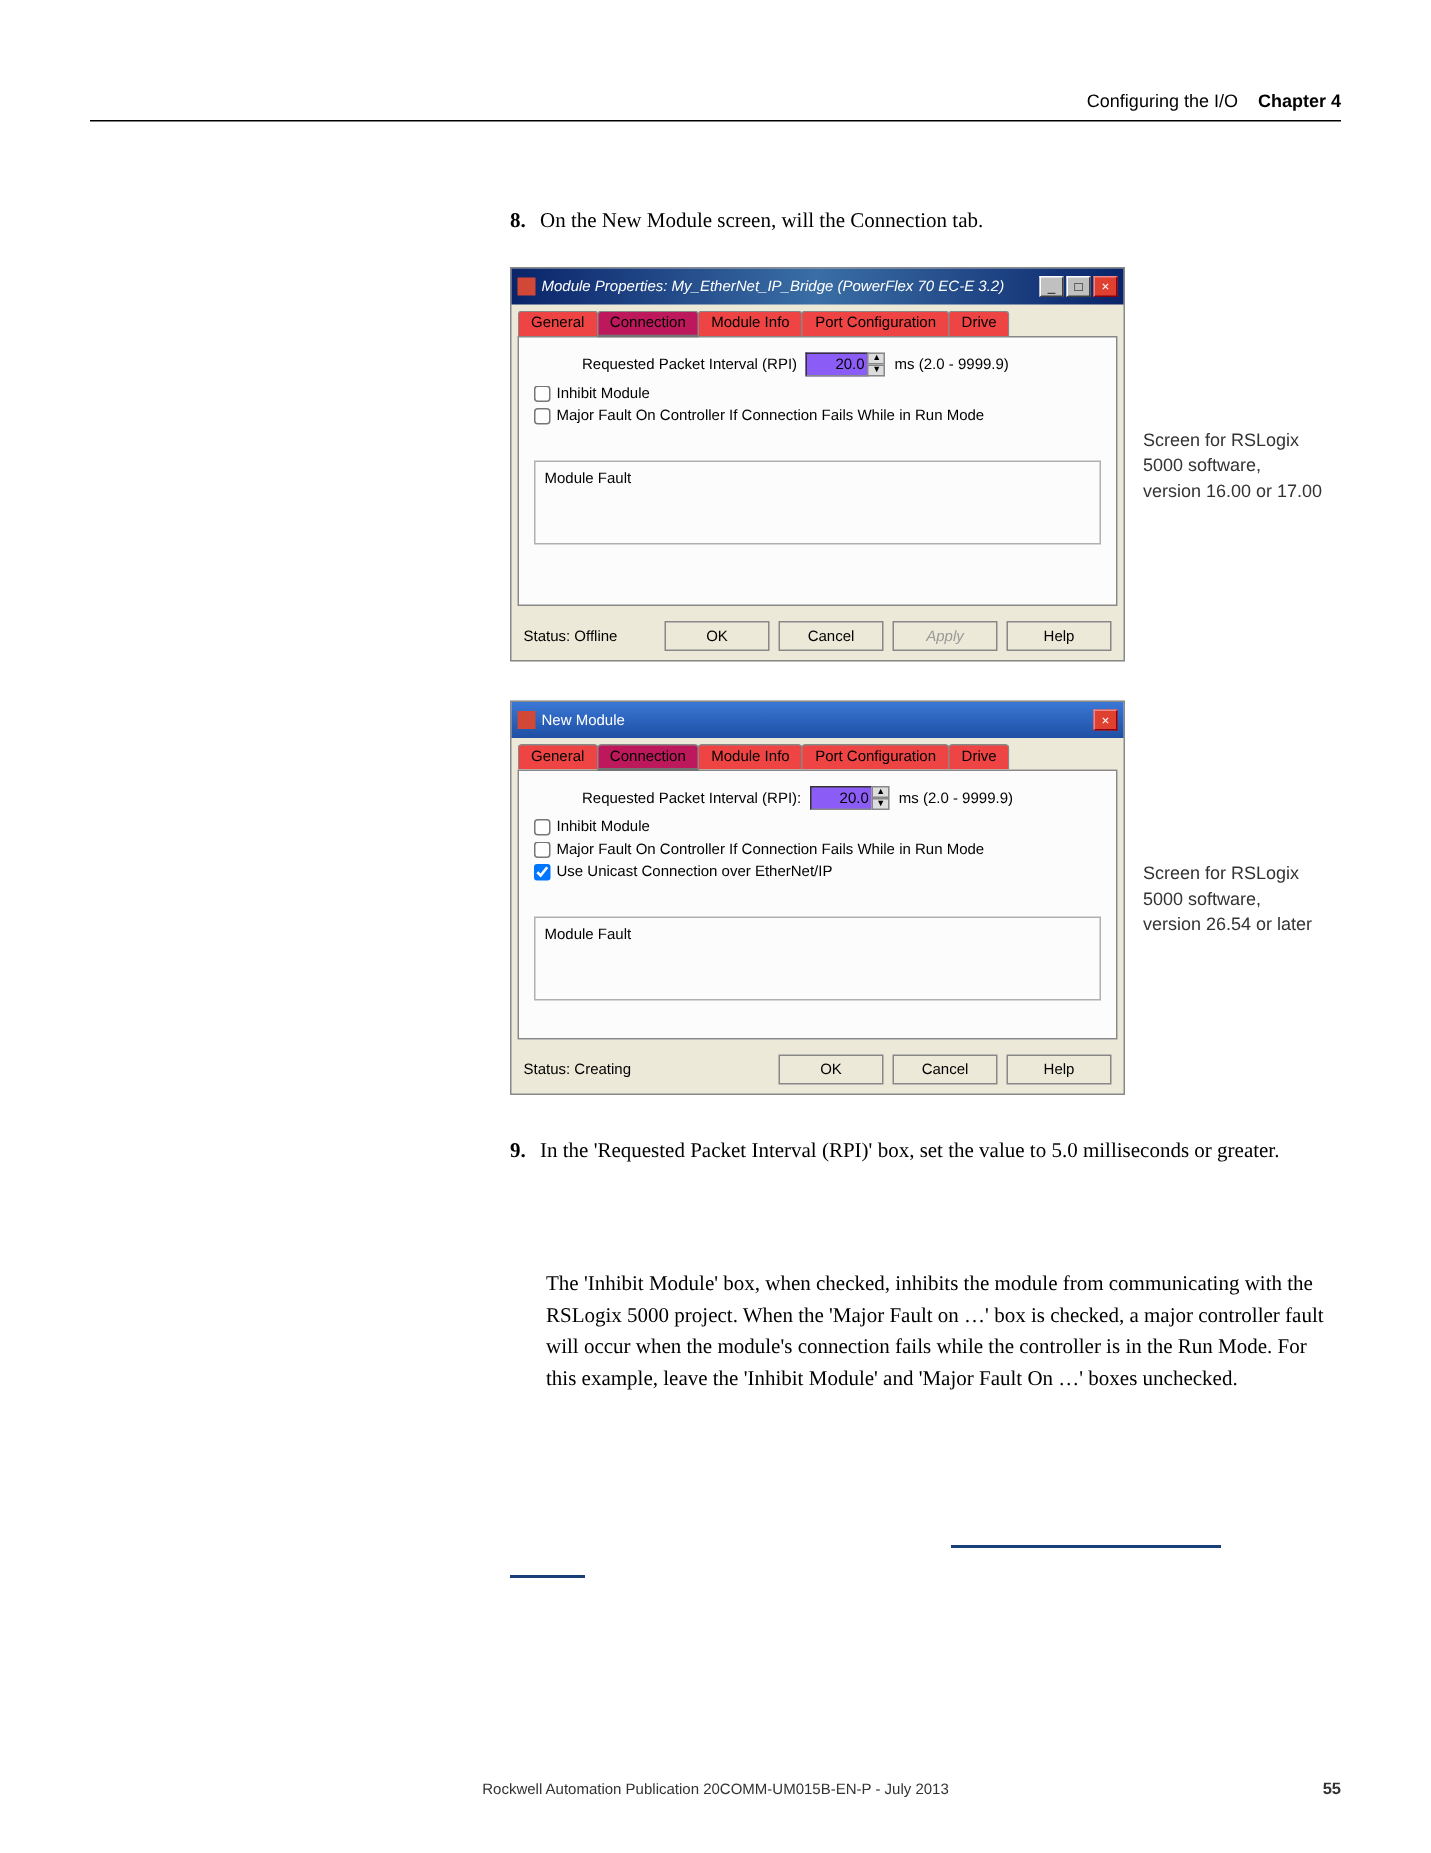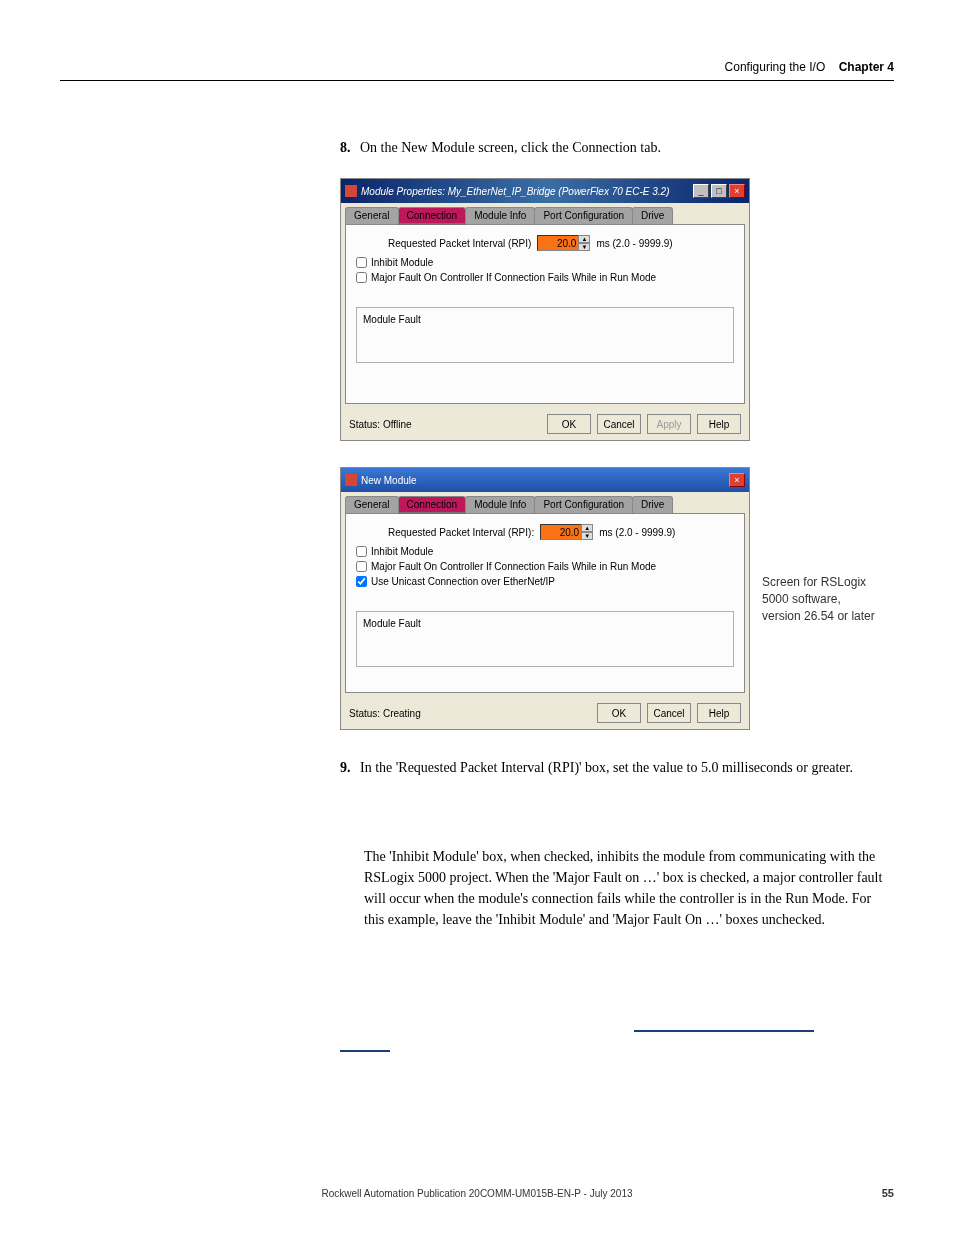--- a/index.html
+++ b/index.html
@@ -73,21 +73,21 @@
   .tabs {
     display: flex;
     padding: 4px 4px 0 4px;
     gap: 0;
     font-size: 10px;
   }
   .tab {
     padding: 2px 8px;
     border: 1px solid #888;
     border-bottom: none;
-    background: #a3a3a3;
+    background: #ef4444;
     border-radius: 3px 3px 0 0;
     margin-right: -1px;
     cursor: default;
   }
   .tab.active {
     background: #be185d;
     position: relative;
     z-index: 2;
     border-bottom: 2px solid #737373;
     margin-bottom: -1px;
@@ -98,21 +98,21 @@
     margin: 0 4px 4px 4px;
     padding: 10px;
     min-height: 180px;
     position: relative;
   }
   .field-row { display: flex; align-items: center; margin-bottom: 6px; font-size: 10px; padding-left: 32px; }
   .field-row label { margin-right: 6px; }
   .spin-input {
     width: 42px; height: 16px;
     border: 1px inset #888;
-    background: #f97316;
+    background: #8b5cf6;
     font-size: 10px;
     text-align: right;
     padding-right: 2px;
   }
   .spin-btns { display: inline-flex; flex-direction: column; margin-left: -1px; }
   .spin-btns span { width: 12px; height: 8px; border: 1px solid #888; background: #ddd; font-size: 6px; line-height: 6px; text-align: center; }
   .checkbox-row { display: flex; align-items: center; font-size: 10px; margin-bottom: 4px; }
   .checkbox-row input { margin-right: 4px; width: 11px; height: 11px; }
   .module-fault {
     border: 1px solid #b0b0b0;
@@ -123,27 +123,27 @@
   }
   .status-bar {
     display: flex;
     align-items: center;
     justify-content: space-between;
     padding: 6px 8px;
     font-size: 10px;
   }
   .dlg-buttons { display: flex; gap: 6px; }
   .dlg-btn {
-    width: 44px; height: 20px;
+    width: 70px; height: 20px;
     border: 1px solid #888;
     background: #ece9d8;
     font-size: 10px;
     font-family: Tahoma, Arial, sans-serif;
   }
-  .dlg-btn.disabled { color: #999; }
+  .dlg-btn.disabled { color: #999; font-style: italic; }
   .caption {
     font-family: Arial, sans-serif;
     font-size: 12px;
     color: #333;
     line-height: 1.4;
     width: 120px;
     margin-left: 12px;
   }
   .dialog-group1 { margin-top: 8px; }
   .para {
@@ -183,21 +183,21 @@
 <div class="header">
   <span class="chapter-title">Configuring the I/O</span>
   <span class="chapter-label">Chapter 4</span>
 </div>
 <div class="header-rule"></div>
 
 <div class="content">
 
   <div class="step">
     <span class="step-num">8.</span>
-    <span>On the New Module screen, click the Connection tab.</span>
+    <span>On the New Module screen, will the Connection tab.</span>
   </div>
 
   <div class="dialog-row dialog-group1">
     <div class="dialog">
       <div class="titlebar blue">
         <span class="win-icon"></span>
         <span class="title-text">Module Properties: My_EtherNet_IP_Bridge (PowerFlex 70 EC-E 3.2)</span>
         <div class="win-controls">
           <span class="win-btn">_</span>
           <span class="win-btn">□</span>
@@ -236,20 +236,21 @@
       <div class="status-bar">
         <span>Status: Offline</span>
         <div class="dlg-buttons">
           <button class="dlg-btn">OK</button>
           <button class="dlg-btn">Cancel</button>
           <button class="dlg-btn disabled">Apply</button>
           <button class="dlg-btn">Help</button>
         </div>
       </div>
     </div>
+    <div class="caption" style="align-self:center">Screen for RSLogix 5000 software, version 16.00 or 17.00</div>
   </div>
 
   <div class="dialog-row">
     <div class="dialog">
       <div class="titlebar darkblue">
         <span class="win-icon"></span>
         <span class="title-text noitalic">New Module</span>
         <div class="win-controls">
           <span class="win-btn close">×</span>
         </div>

